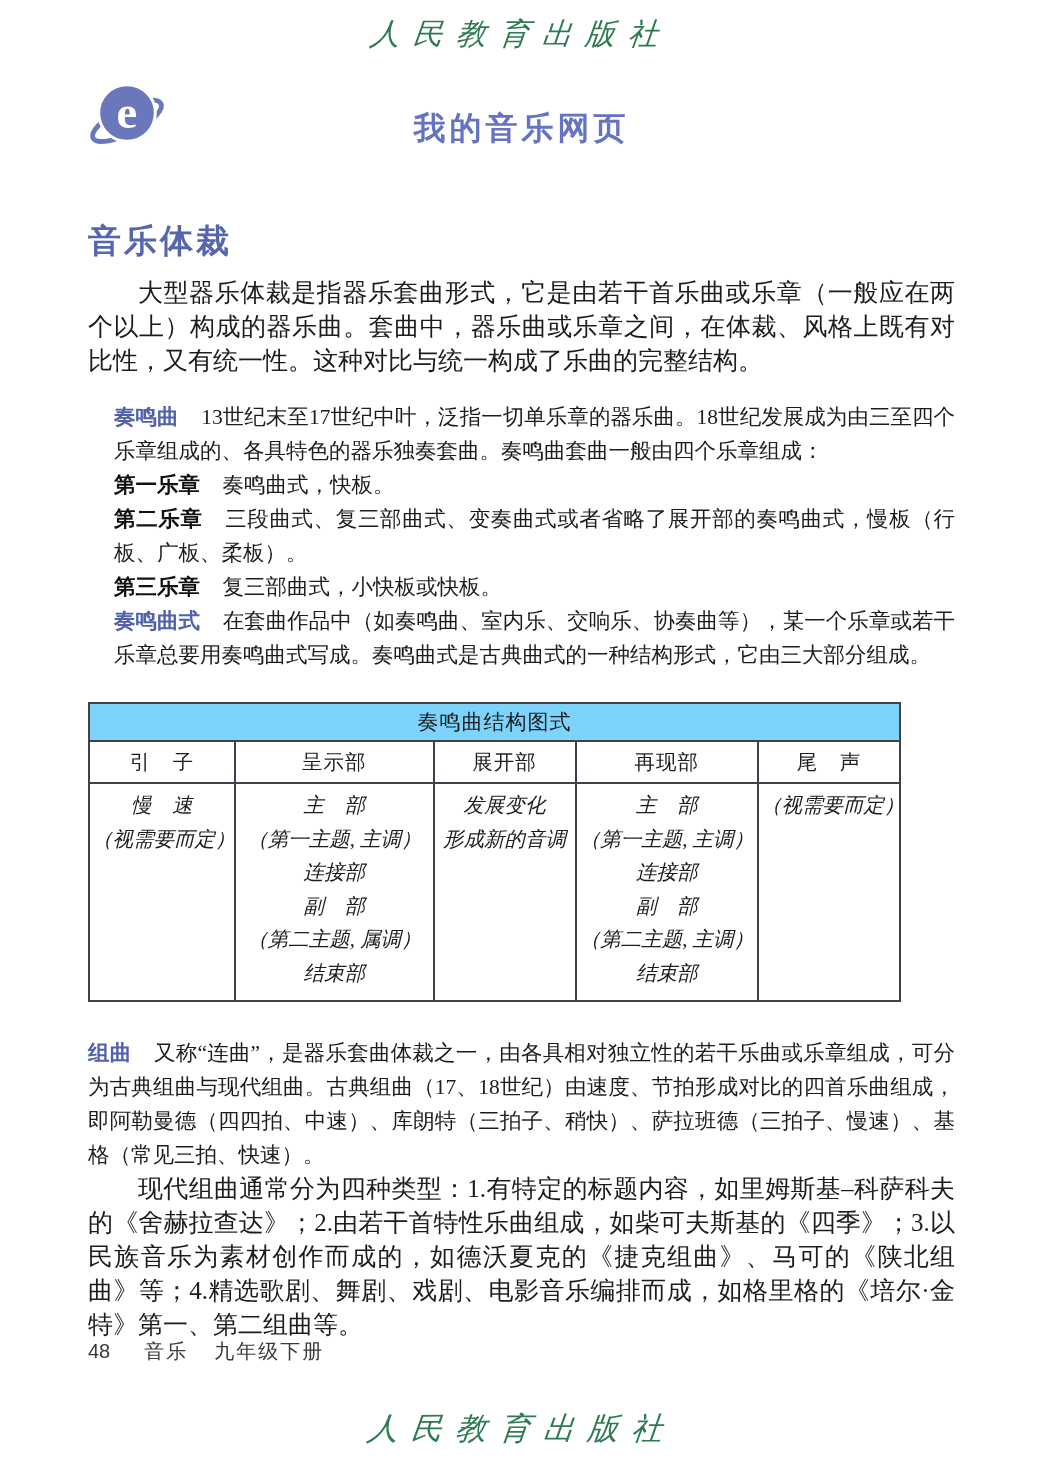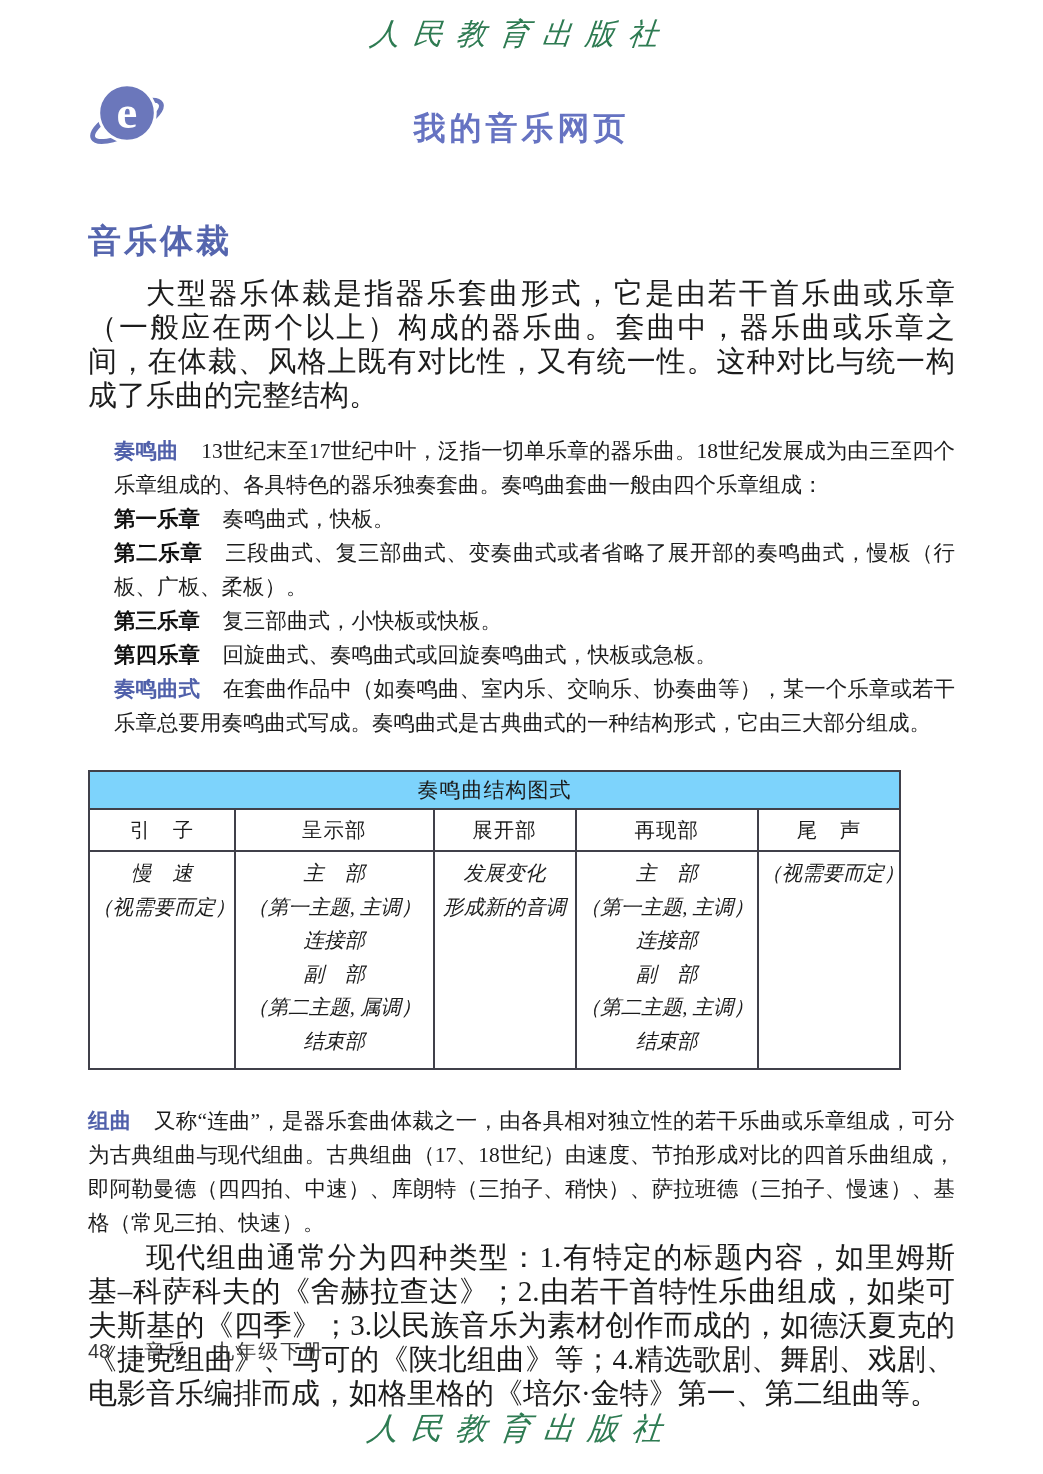--- a/index.html
+++ b/index.html
@@ -44,21 +44,21 @@
     margin-top:40px;
     font-family:"Liberation Sans","DejaVu Sans",sans-serif;
     font-weight:bold;
     font-size:33px;
     letter-spacing:3px;
     color:#5565ae;
   }
 
   p.body-text{
     margin:12px 0 0 0;
-    font-size:29px;
+    font-size:25px;
     line-height:34px;
     text-align:justify;
   }
   p.indent{text-indent:2em;}
 
   .entries{margin-top:22px;margin-left:26px;}
   p.entry{margin:0;font-size:21.5px;line-height:34px;text-align:justify;}
   .term{
     font-family:"Liberation Sans","DejaVu Sans",sans-serif;
     font-weight:bold;
@@ -136,23 +136,20 @@
         <span class="term term-blue">奏鸣曲</span><span>13世纪末至17世纪中叶，泛指一切单乐章的器乐曲。18世纪发展成为由三至四个乐章组成的、各具特色的器乐独奏套曲。奏鸣曲套曲一般由四个乐章组成：</span>
       </p>
       <p class="entry">
         <span class="term term-black">第一乐章</span><span>奏鸣曲式，快板。</span>
       </p>
       <p class="entry">
         <span class="term term-black">第二乐章</span><span>三段曲式、复三部曲式、变奏曲式或者省略了展开部的奏鸣曲式，慢板（行板、广板、柔板）。</span>
       </p>
       <p class="entry">
         <span class="term term-black">第三乐章</span><span>复三部曲式，小快板或快板。</span>
-      </p>
-      <p class="entry">
-        <span class="term term-black">第四乐章</span><span>回旋曲式、奏鸣曲式或回旋奏鸣曲式，快板或急板。</span>
       </p>
       <p class="entry">
         <span class="term term-blue">奏鸣曲式</span><span>在套曲作品中（如奏鸣曲、室内乐、交响乐、协奏曲等），某一个乐章或若干乐章总要用奏鸣曲式写成。奏鸣曲式是古典曲式的一种结构形式，它由三大部分组成。</span>
       </p>
     </div>
 
     <table class="sonata">
       <colgroup>
         <col style="width:18%">
           <col style="width:24.5%">

